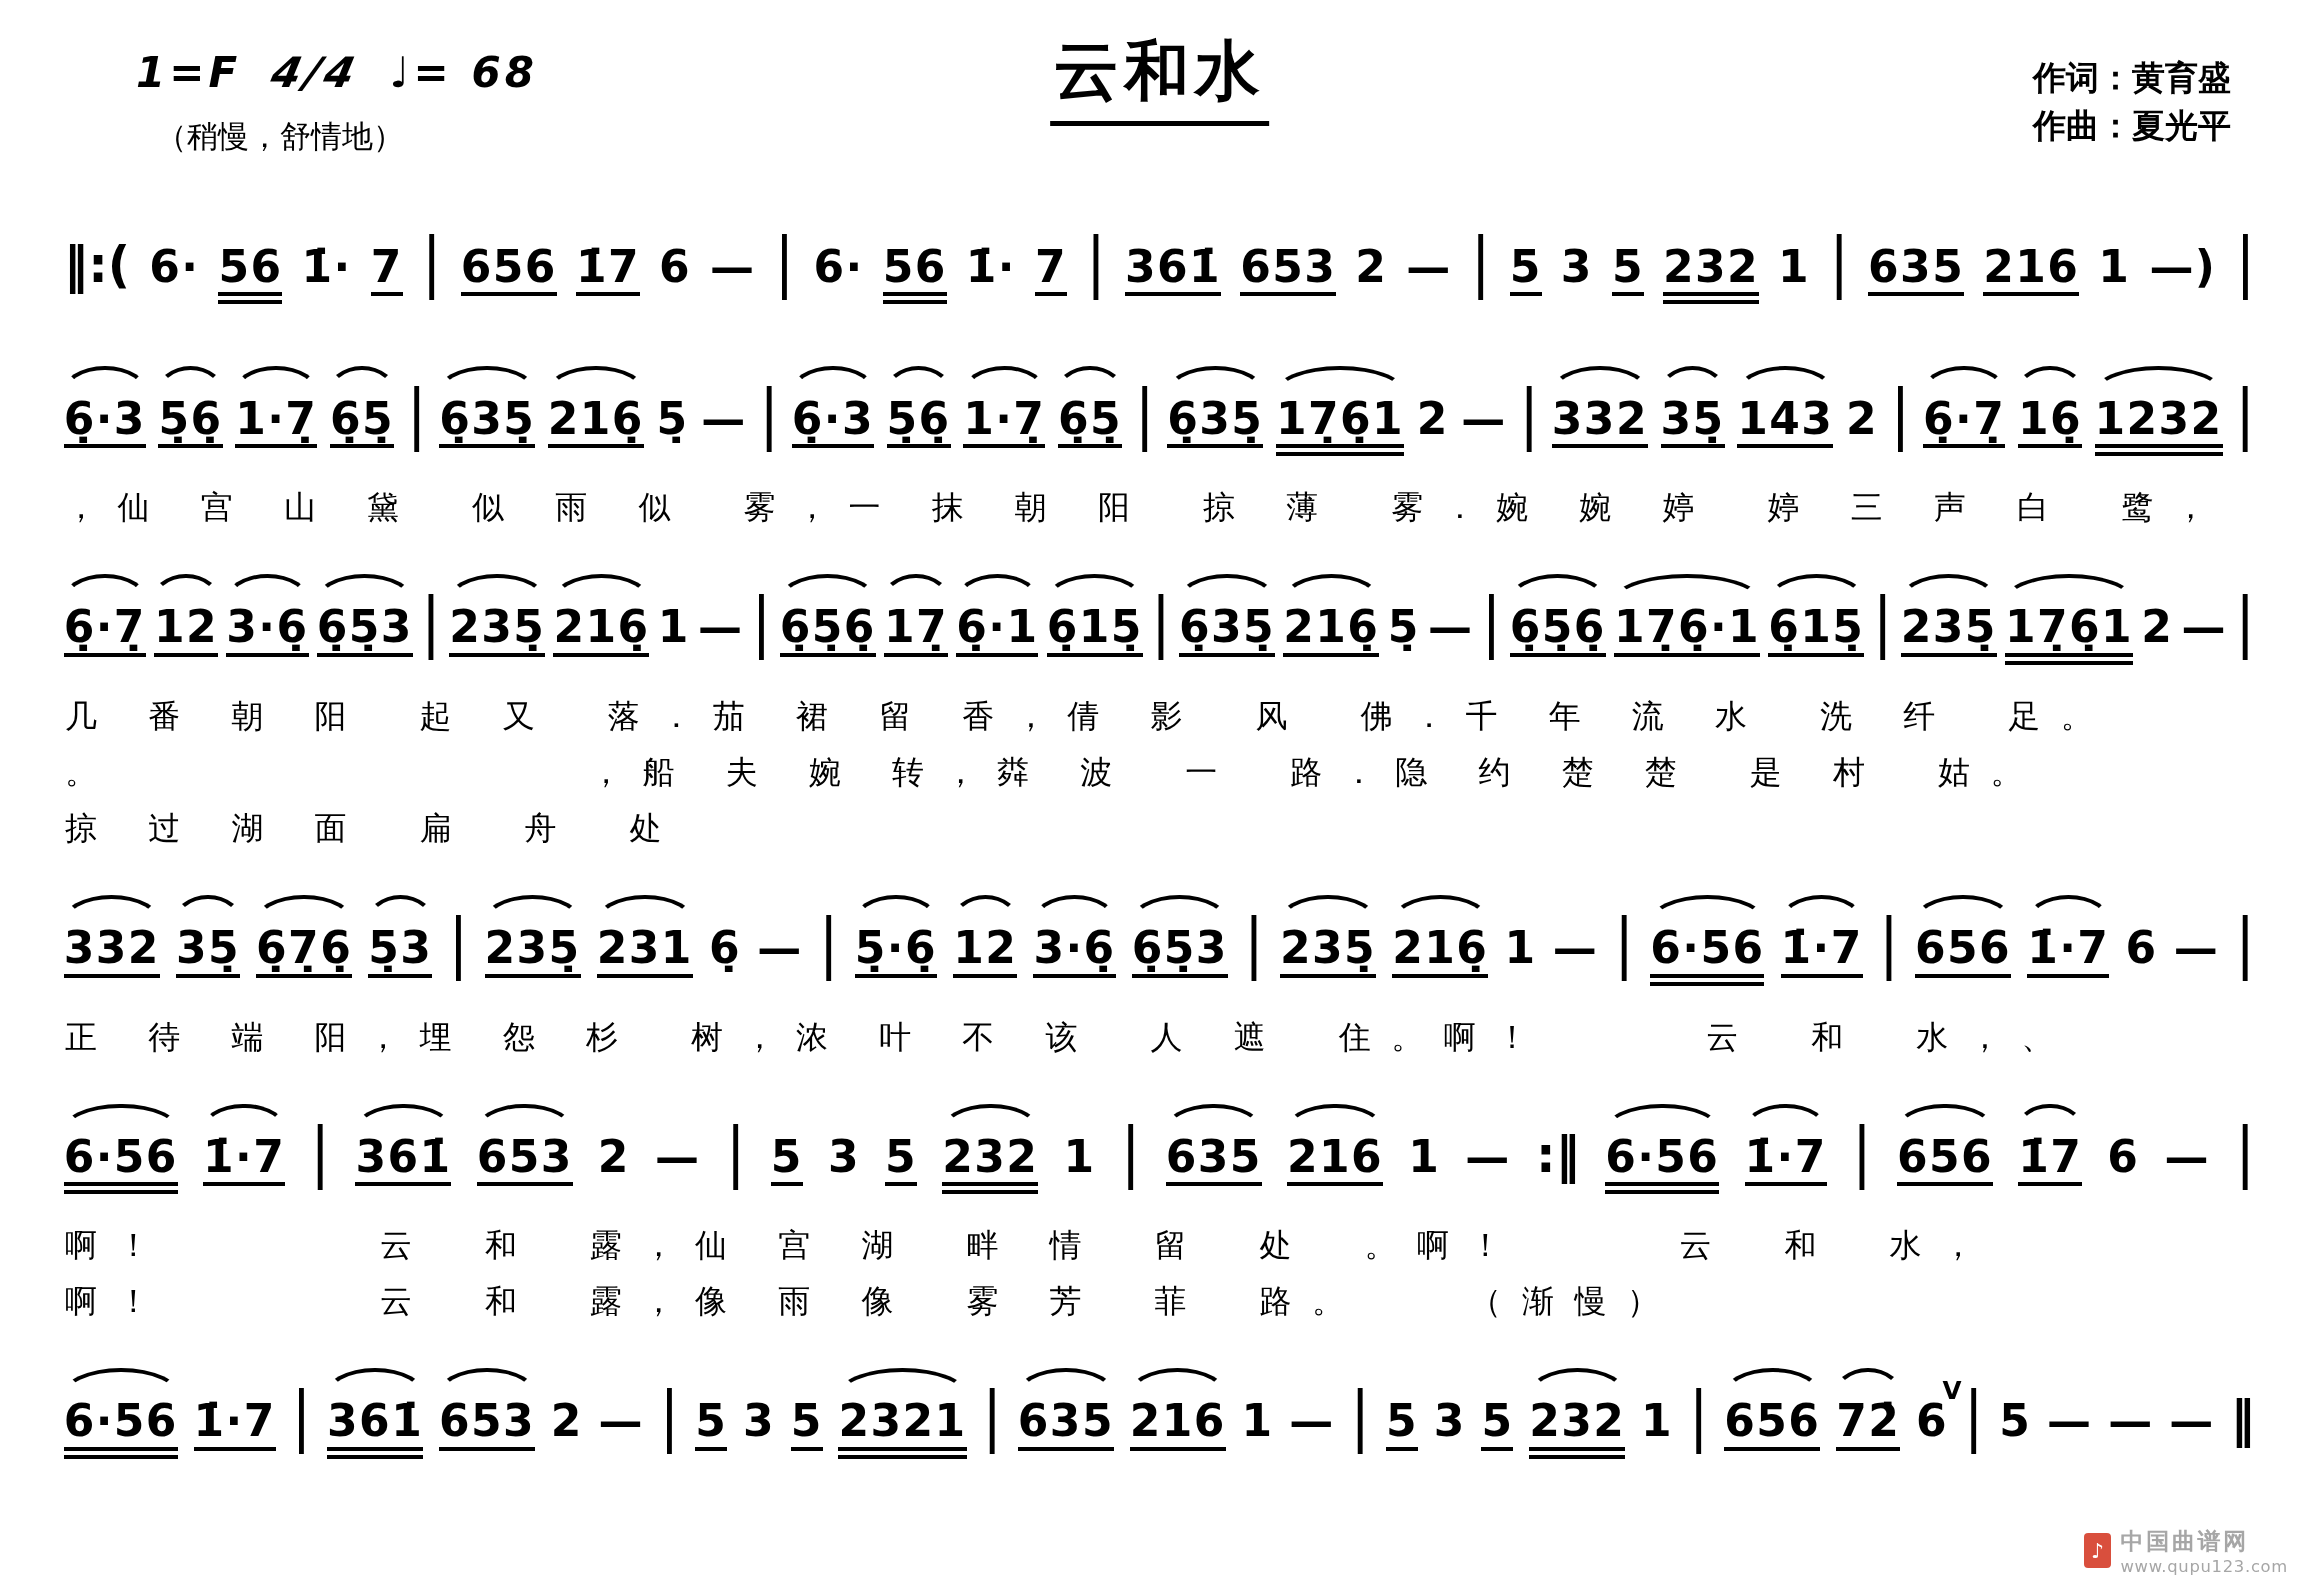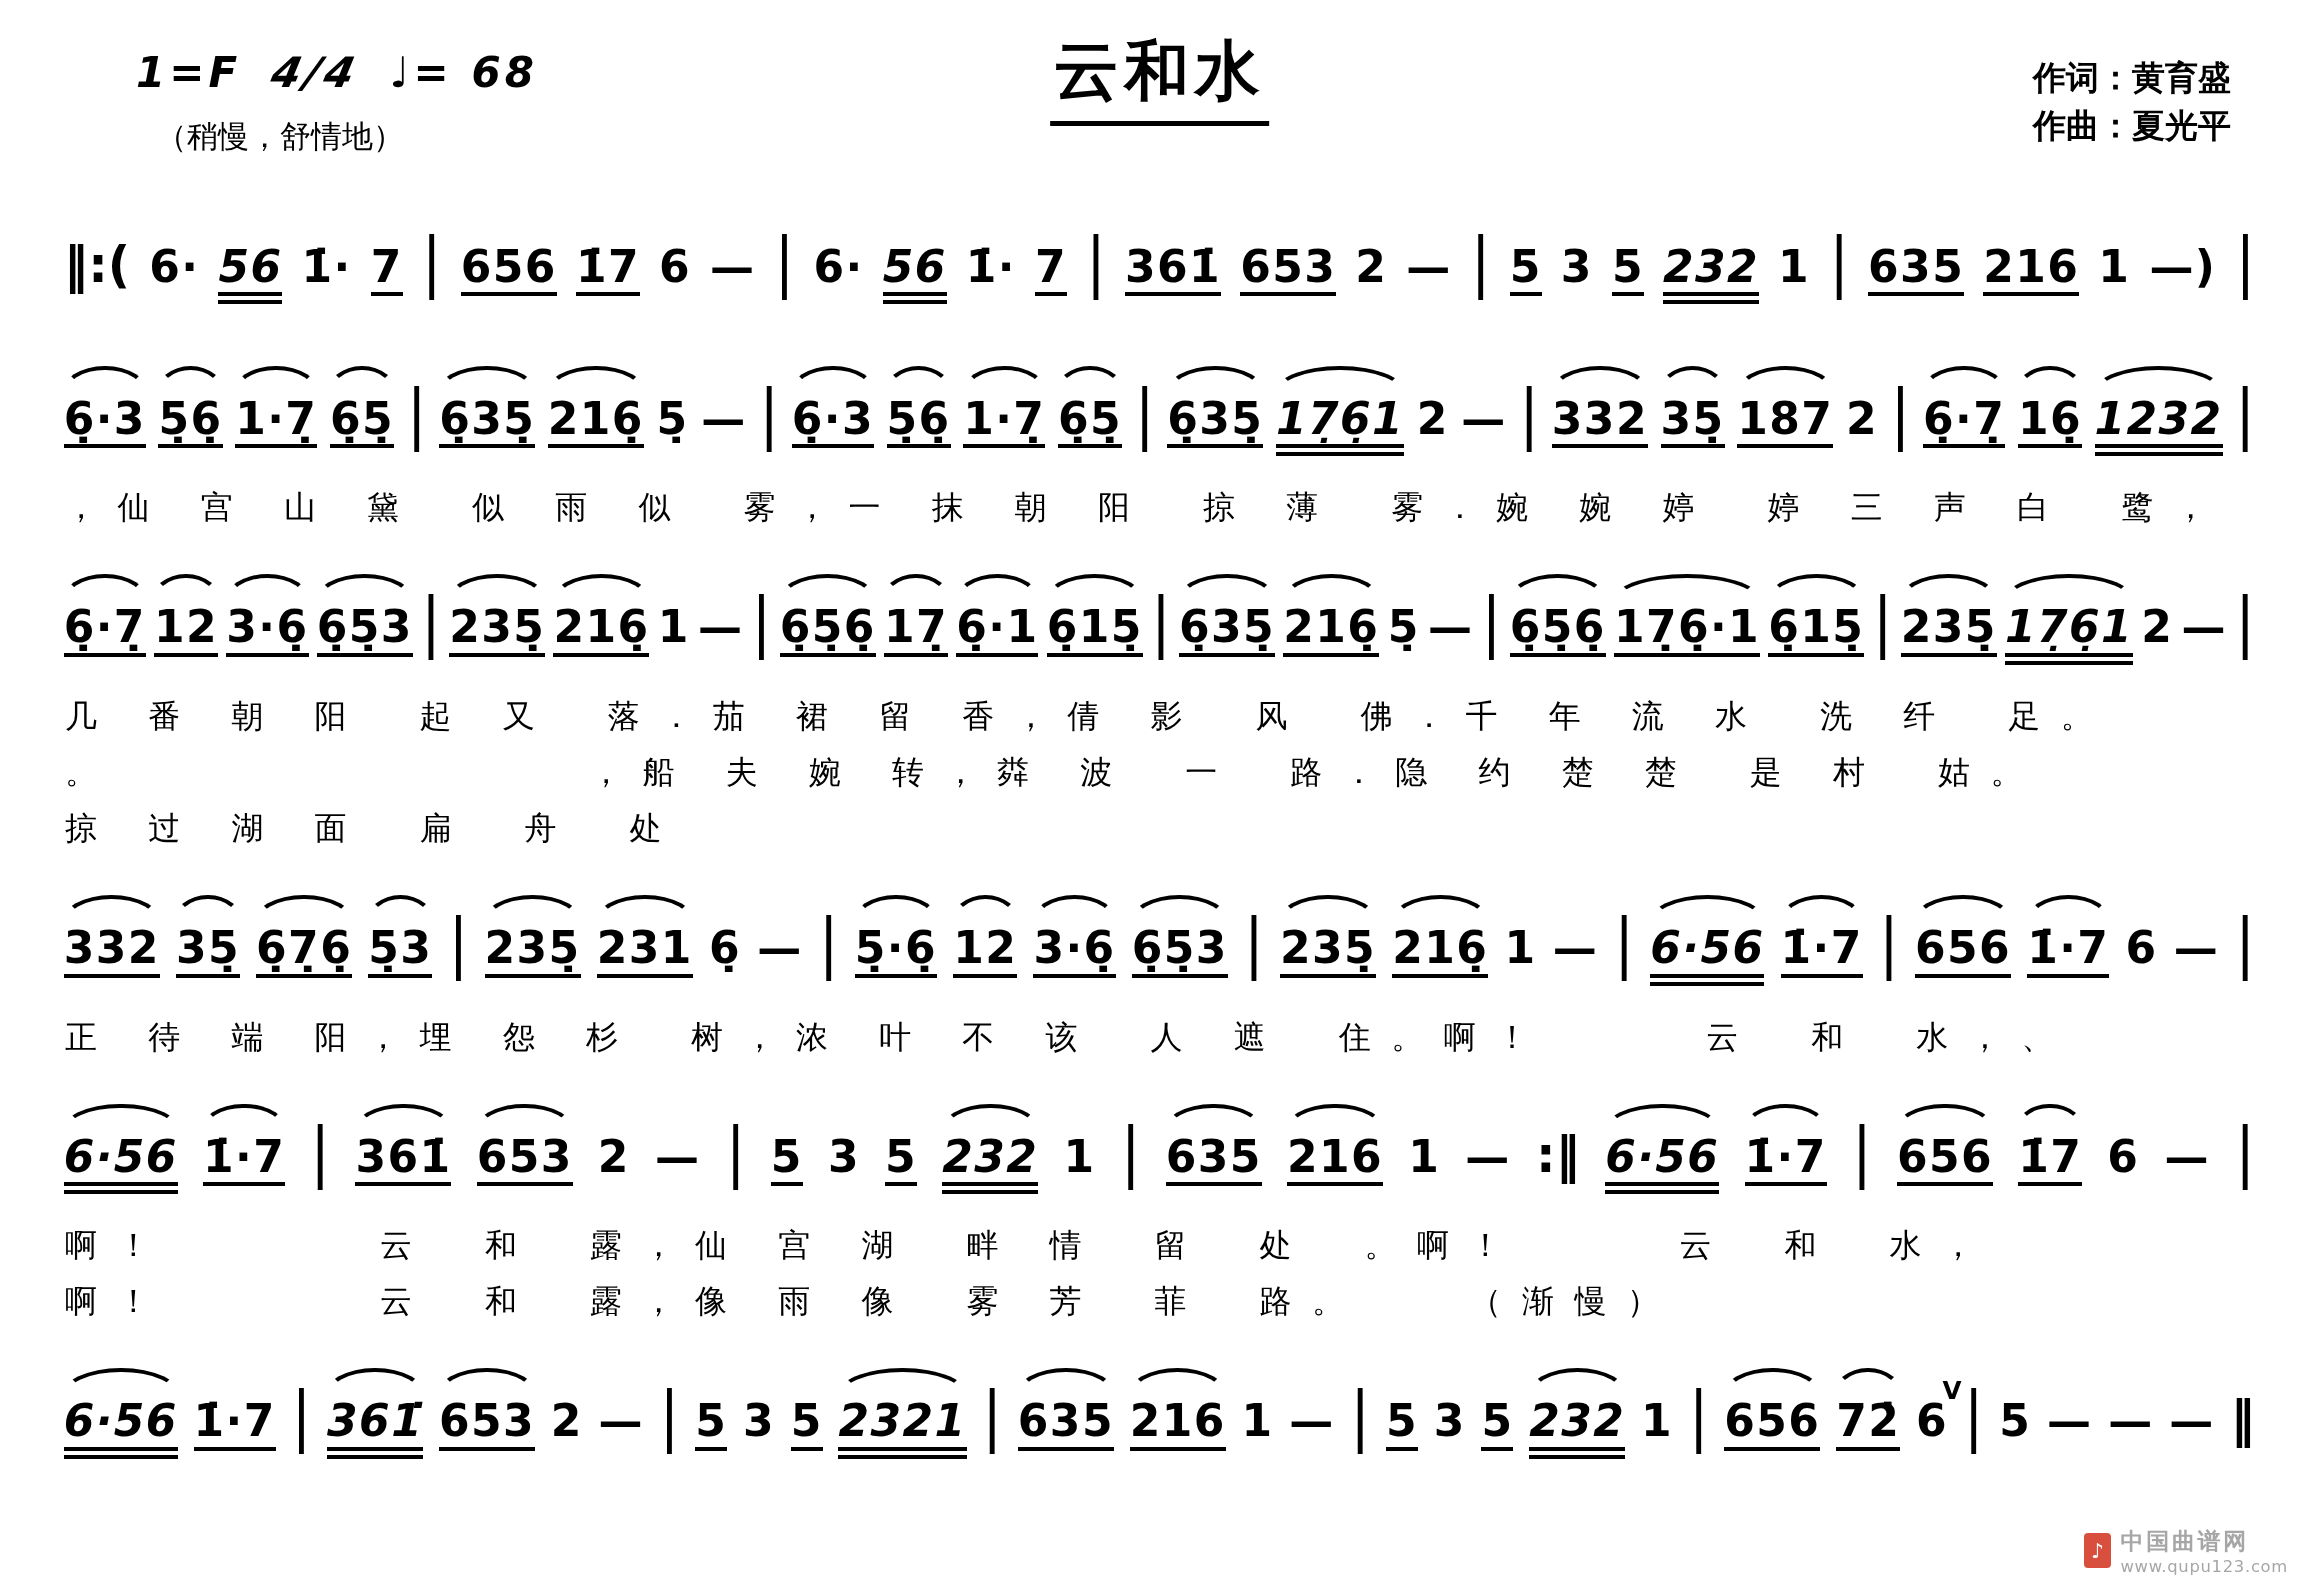--- a/index.html
+++ b/index.html
@@ -22,21 +22,21 @@
   .system{margin-bottom:27px;}
   .notation{
     display:flex;justify-content:space-between;align-items:baseline;
     padding:35px 2.7px 17.7px 2.7px;white-space:nowrap;
   }
   .grp{
     position:relative;display:inline-block;
     font:700 44px "DejaVu Sans",sans-serif;letter-spacing:1.4px;line-height:1;
   }
   .grp.u1{border-bottom:4.8px solid #000;padding-bottom:3.4px;}
-  .grp.u2{border-bottom:12.3px double #000;padding-bottom:3.4px;font-style:italic;}
+  .grp.u2{border-bottom:12.3px double #000;padding-bottom:3.4px;}
   .grp.slur::before{
     content:"";position:absolute;left:-2.7px;right:-2.7px;top:-31px;height:24.6px;
     border-top:4.8px solid #000;border-left:4.8px solid transparent;border-right:4.8px solid transparent;
     border-radius:50% 50% 0 0 / 100% 100% 0 0;
   }
   .grp.bar{font-weight:400;font-size:59px;transform:scaleY(1.12);letter-spacing:0;}
   .grp.sym{font-weight:700;font-size:49px;letter-spacing:0;}
   .grp.dash{font-weight:700;}
   .breath{position:absolute;top:-23px;right:-15px;font:700 24.6px "DejaVu Sans",sans-serif;font-style:normal;}
   
@@ -125,21 +125,21 @@
           <span class="grp u1 slur">1·7̣</span>
           <span class="grp u1 slur">6̣5̣</span>
           <span class="grp bar">|</span>
           <span class="grp u1 slur">6̣35̣</span>
           <span class="grp u2 slur">17̣6̣1</span>
           <span class="grp">2</span>
           <span class="grp dash">—</span>
           <span class="grp bar">|</span>
           <span class="grp u1 slur">332</span>
           <span class="grp u1 slur">35̣</span>
-          <span class="grp u1 slur">187</span>
+          <span class="grp u1 slur">143</span>
           <span class="grp">2</span>
           <span class="grp bar">|</span>
           <span class="grp u1 slur">6̣·7̣</span>
           <span class="grp u1 slur">16̣</span>
           <span class="grp u2 slur">1232</span>
           <span class="grp bar">|</span>
         </div>
         <div class="lyric">，仙 宫 山 黛　似 雨 似　雾，一 抹 朝 阳　掠 薄　雾．婉 婉 婷　婷 三 声 白　鹭，</div>
       </div>
       <div class="system">

